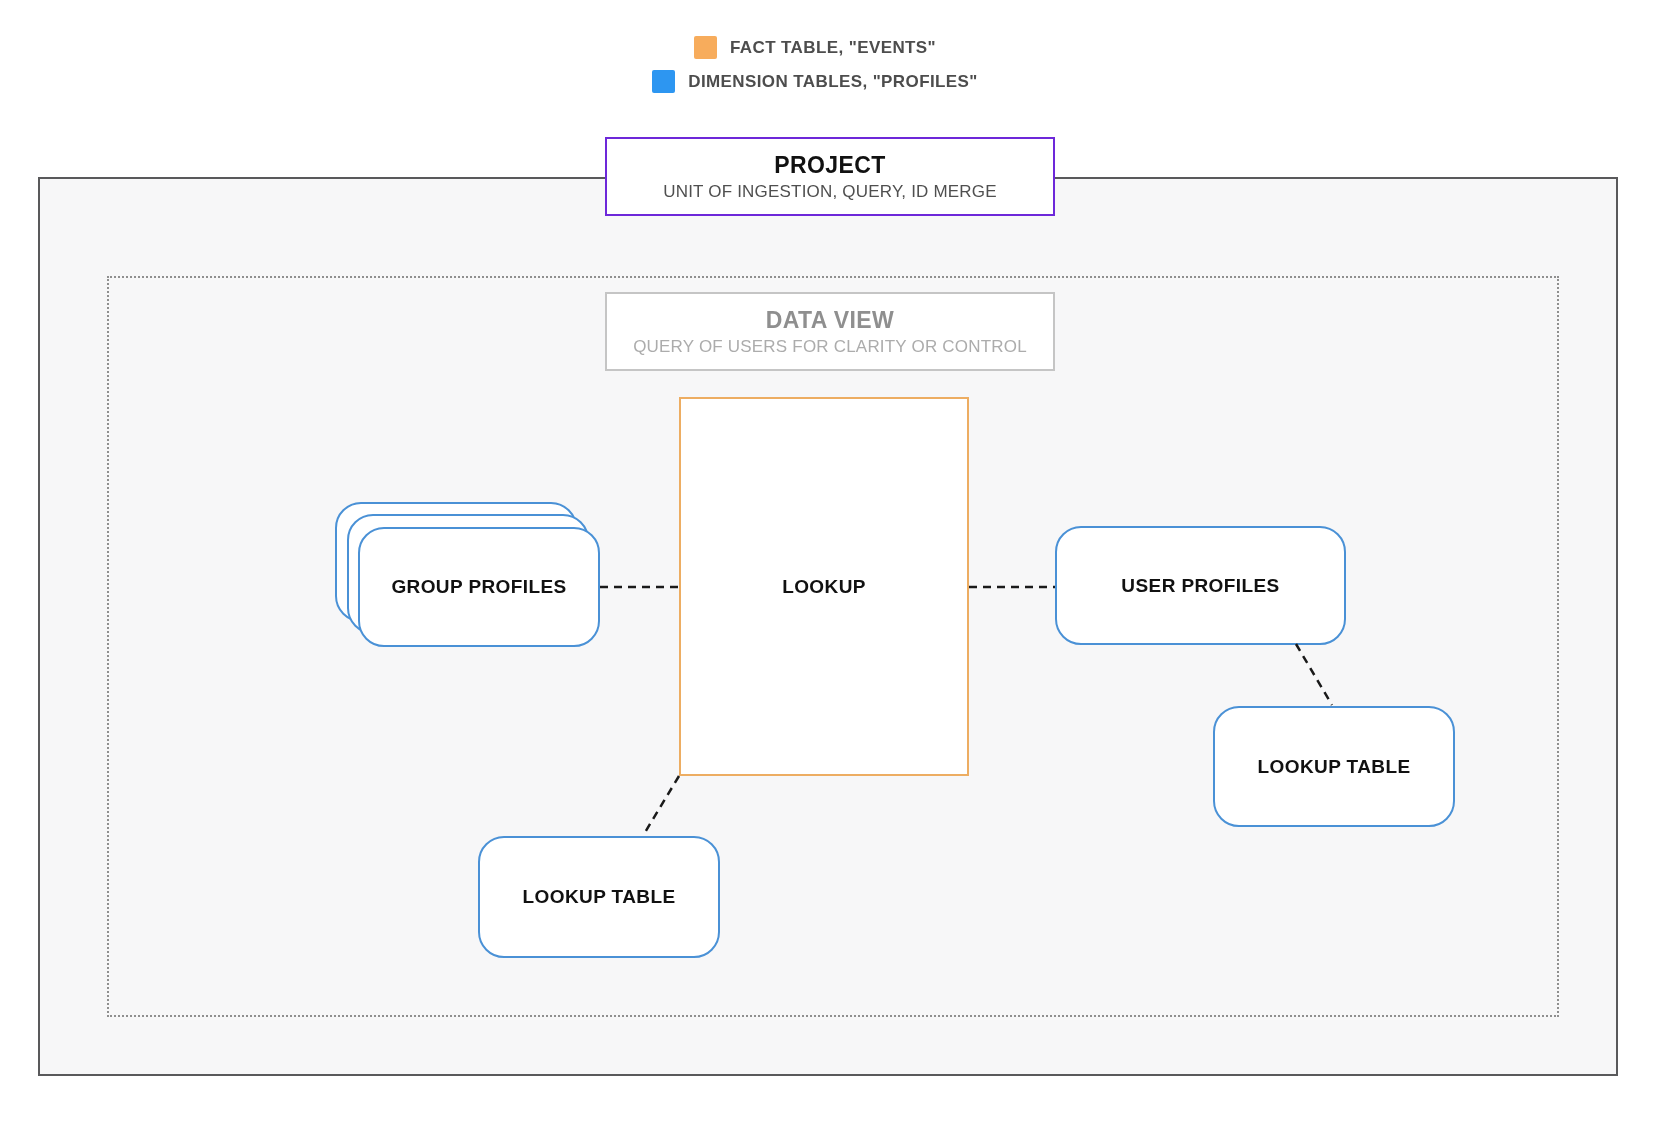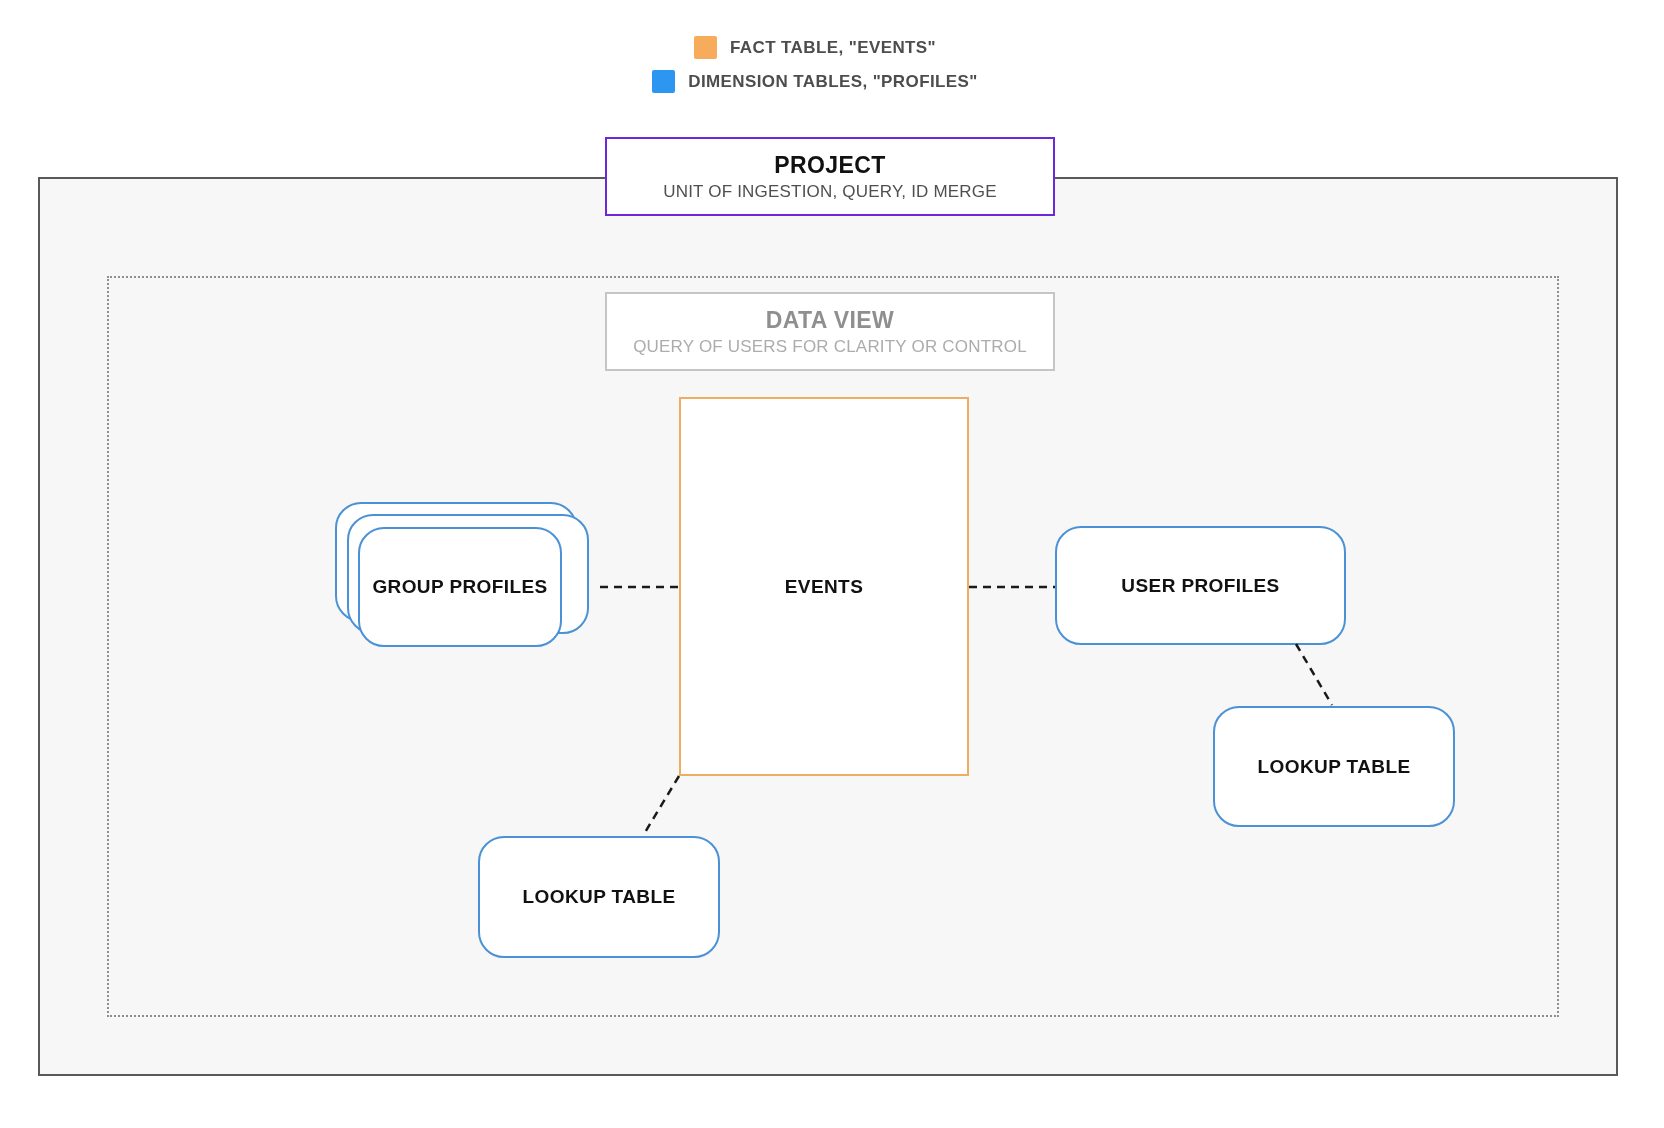--- a/index.html
+++ b/index.html
@@ -77,21 +77,21 @@
   }
   .blue-node{
     border:2px solid var(--node-blue-border);
     border-radius:26px;
   }
   .user-profiles-node{left:1055px;top:526px;width:291px;height:119px;}
   .lookup-right-node{left:1213px;top:706px;width:242px;height:121px;}
   .lookup-bottom-node{left:478px;top:836px;width:242px;height:122px;}
   .group-stack-back{left:335px;top:502px;width:242px;height:120px;z-index:1;}
   .group-stack-mid{left:347px;top:514px;width:242px;height:120px;z-index:2;}
-  .group-profiles-node{left:358px;top:527px;width:204px;height:120px;z-index:3;}
+  .group-profiles-node{left:358px;top:527px;width:242px;height:120px;z-index:3;}
   
   .connector-layer{
     position:absolute;left:0;top:0;width:1664px;height:1128px;
     z-index:4;pointer-events:none;
   }
 </style>
 </head>
 <body>
 
 <div class="canvas">
@@ -121,21 +121,21 @@
     <div class="header-subtitle">QUERY OF USERS FOR CLARITY OR CONTROL</div>
   </div>
 
   <div class="node blue-node group-stack-back"></div>
   <div class="node blue-node group-stack-mid"></div>
   <div class="node blue-node group-profiles-node">
     <span>GROUP PROFILES</span>
   </div>
 
   <div class="node events-node">
-    <span>EVENTS</span>
+    <span>LOOKUP</span>
   </div>
 
   <div class="node blue-node user-profiles-node">
     <span>USER PROFILES</span>
   </div>
 
   <div class="node blue-node lookup-right-node">
     <span>LOOKUP TABLE</span>
   </div>
 

